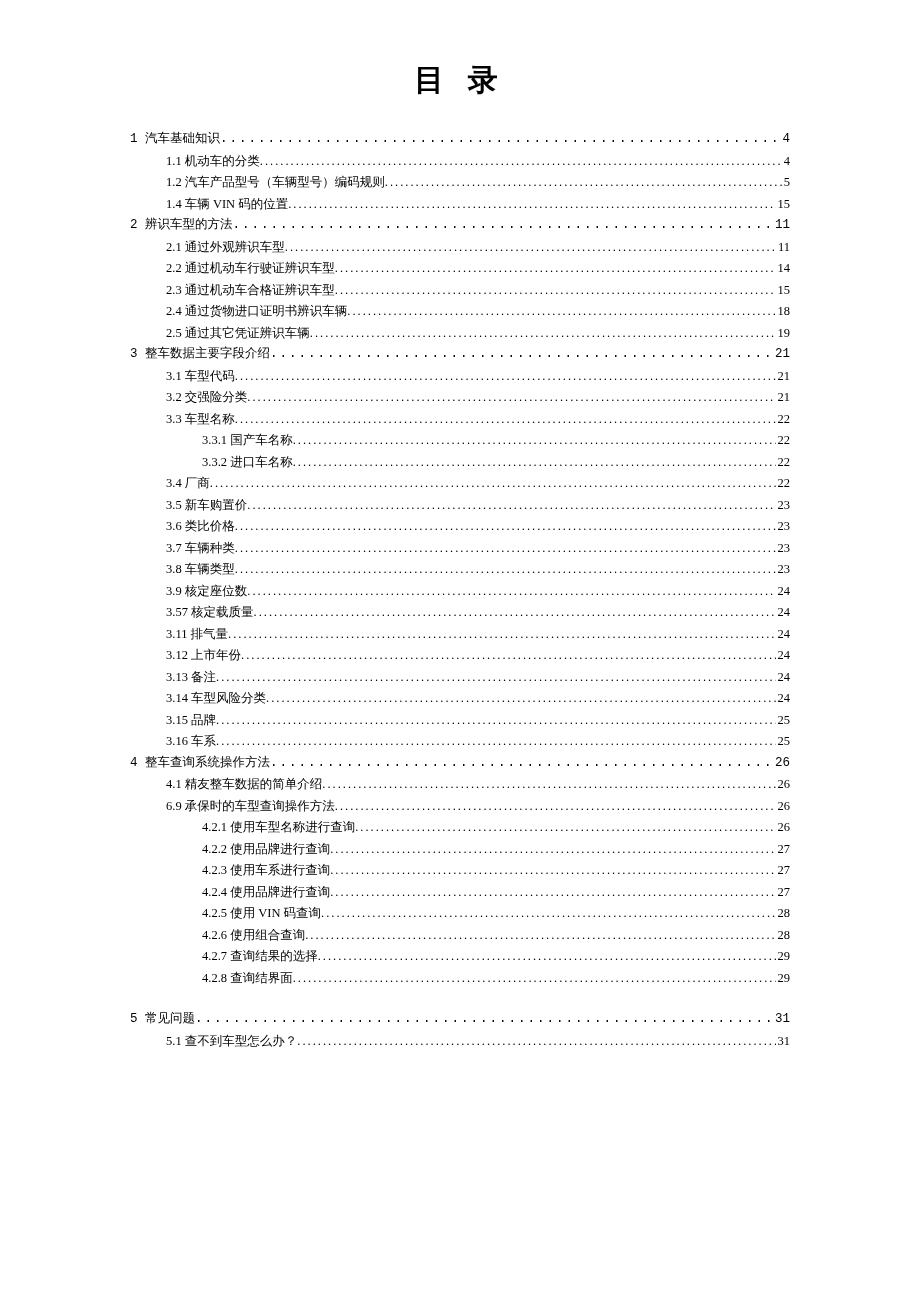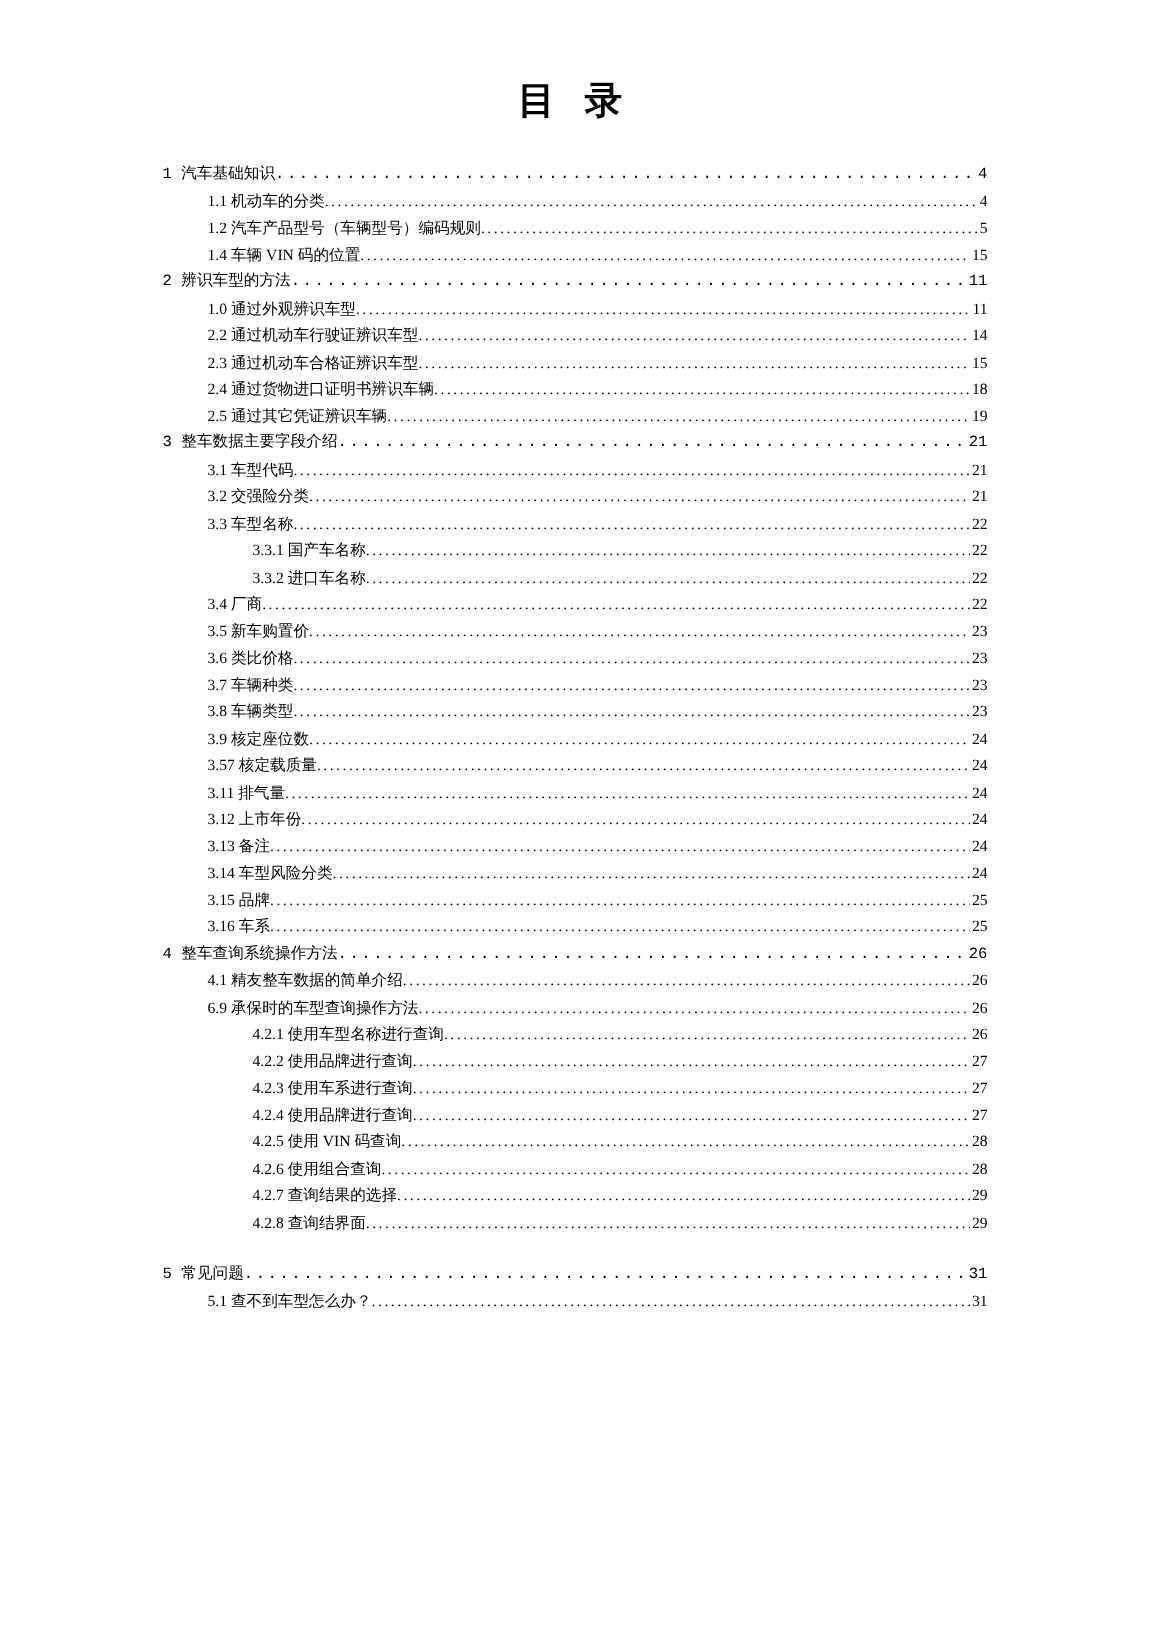--- a/index.html
+++ b/index.html
@@ -74,21 +74,21 @@
         <span class="toc-label">1.4 车辆 VIN 码的位置</span>
         <span class="toc-dots"></span>
         <span class="toc-page">15</span>
       </div>
       <div class="toc-entry level-1">
         <span class="toc-label">2 辨识车型的方法</span>
         <span class="toc-dots"></span>
         <span class="toc-page">11</span>
       </div>
       <div class="toc-entry level-2">
-        <span class="toc-label">1.0 通过外观辨识车型</span>
+        <span class="toc-label">2.1 通过外观辨识车型</span>
         <span class="toc-dots"></span>
         <span class="toc-page">11</span>
       </div>
       <div class="toc-entry level-2">
         <span class="toc-label">2.2 通过机动车行驶证辨识车型</span>
         <span class="toc-dots"></span>
         <span class="toc-page">14</span>
       </div>
       <div class="toc-entry level-2">
         <span class="toc-label">2.3 通过机动车合格证辨识车型</span>

